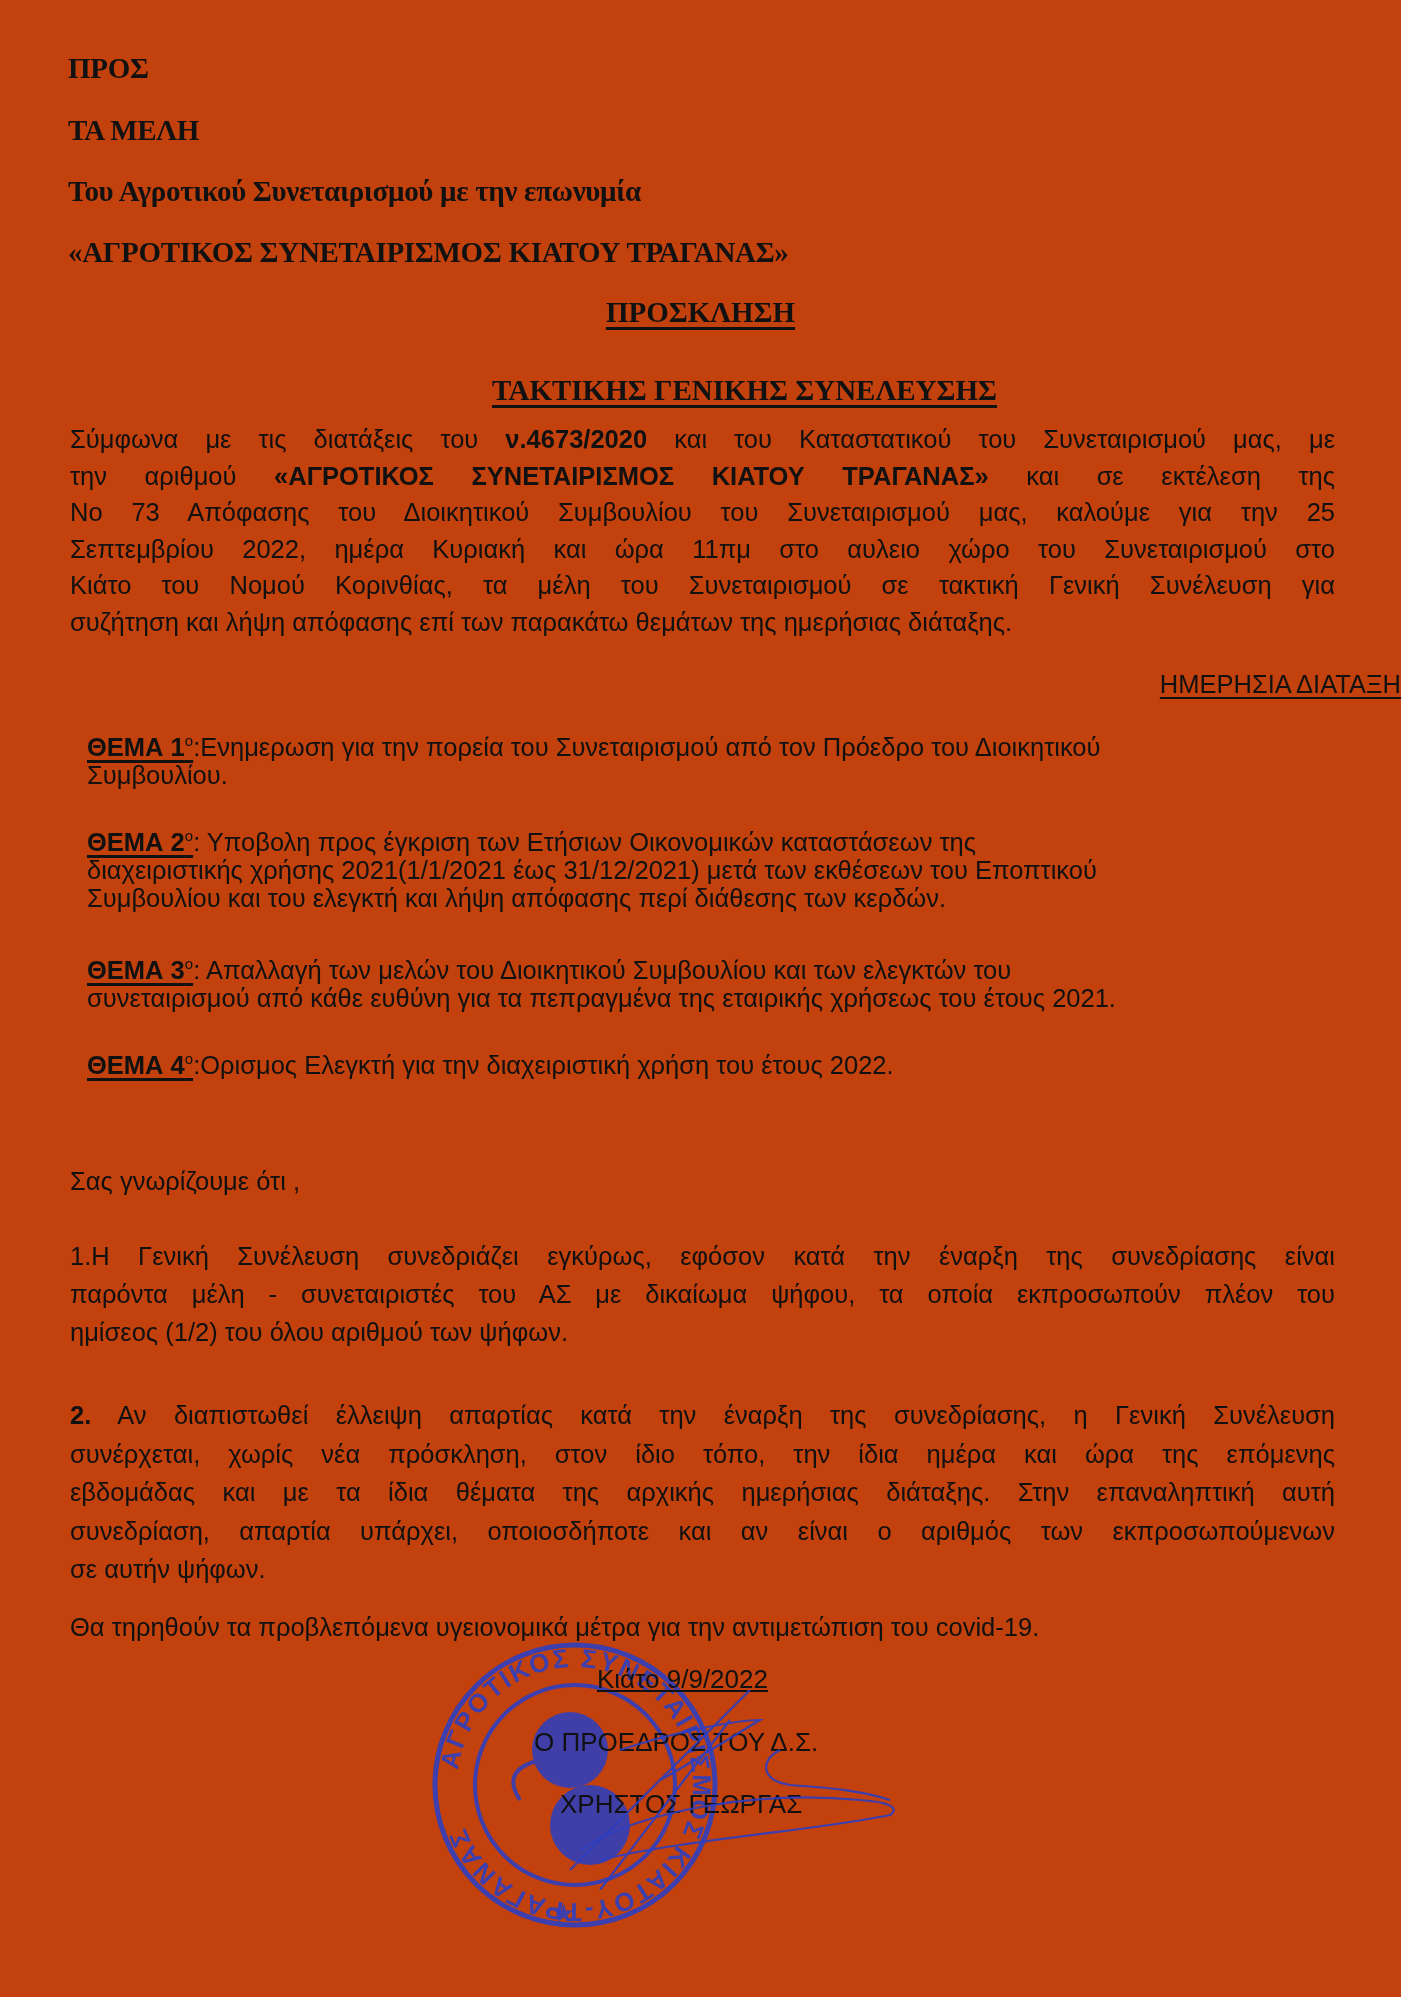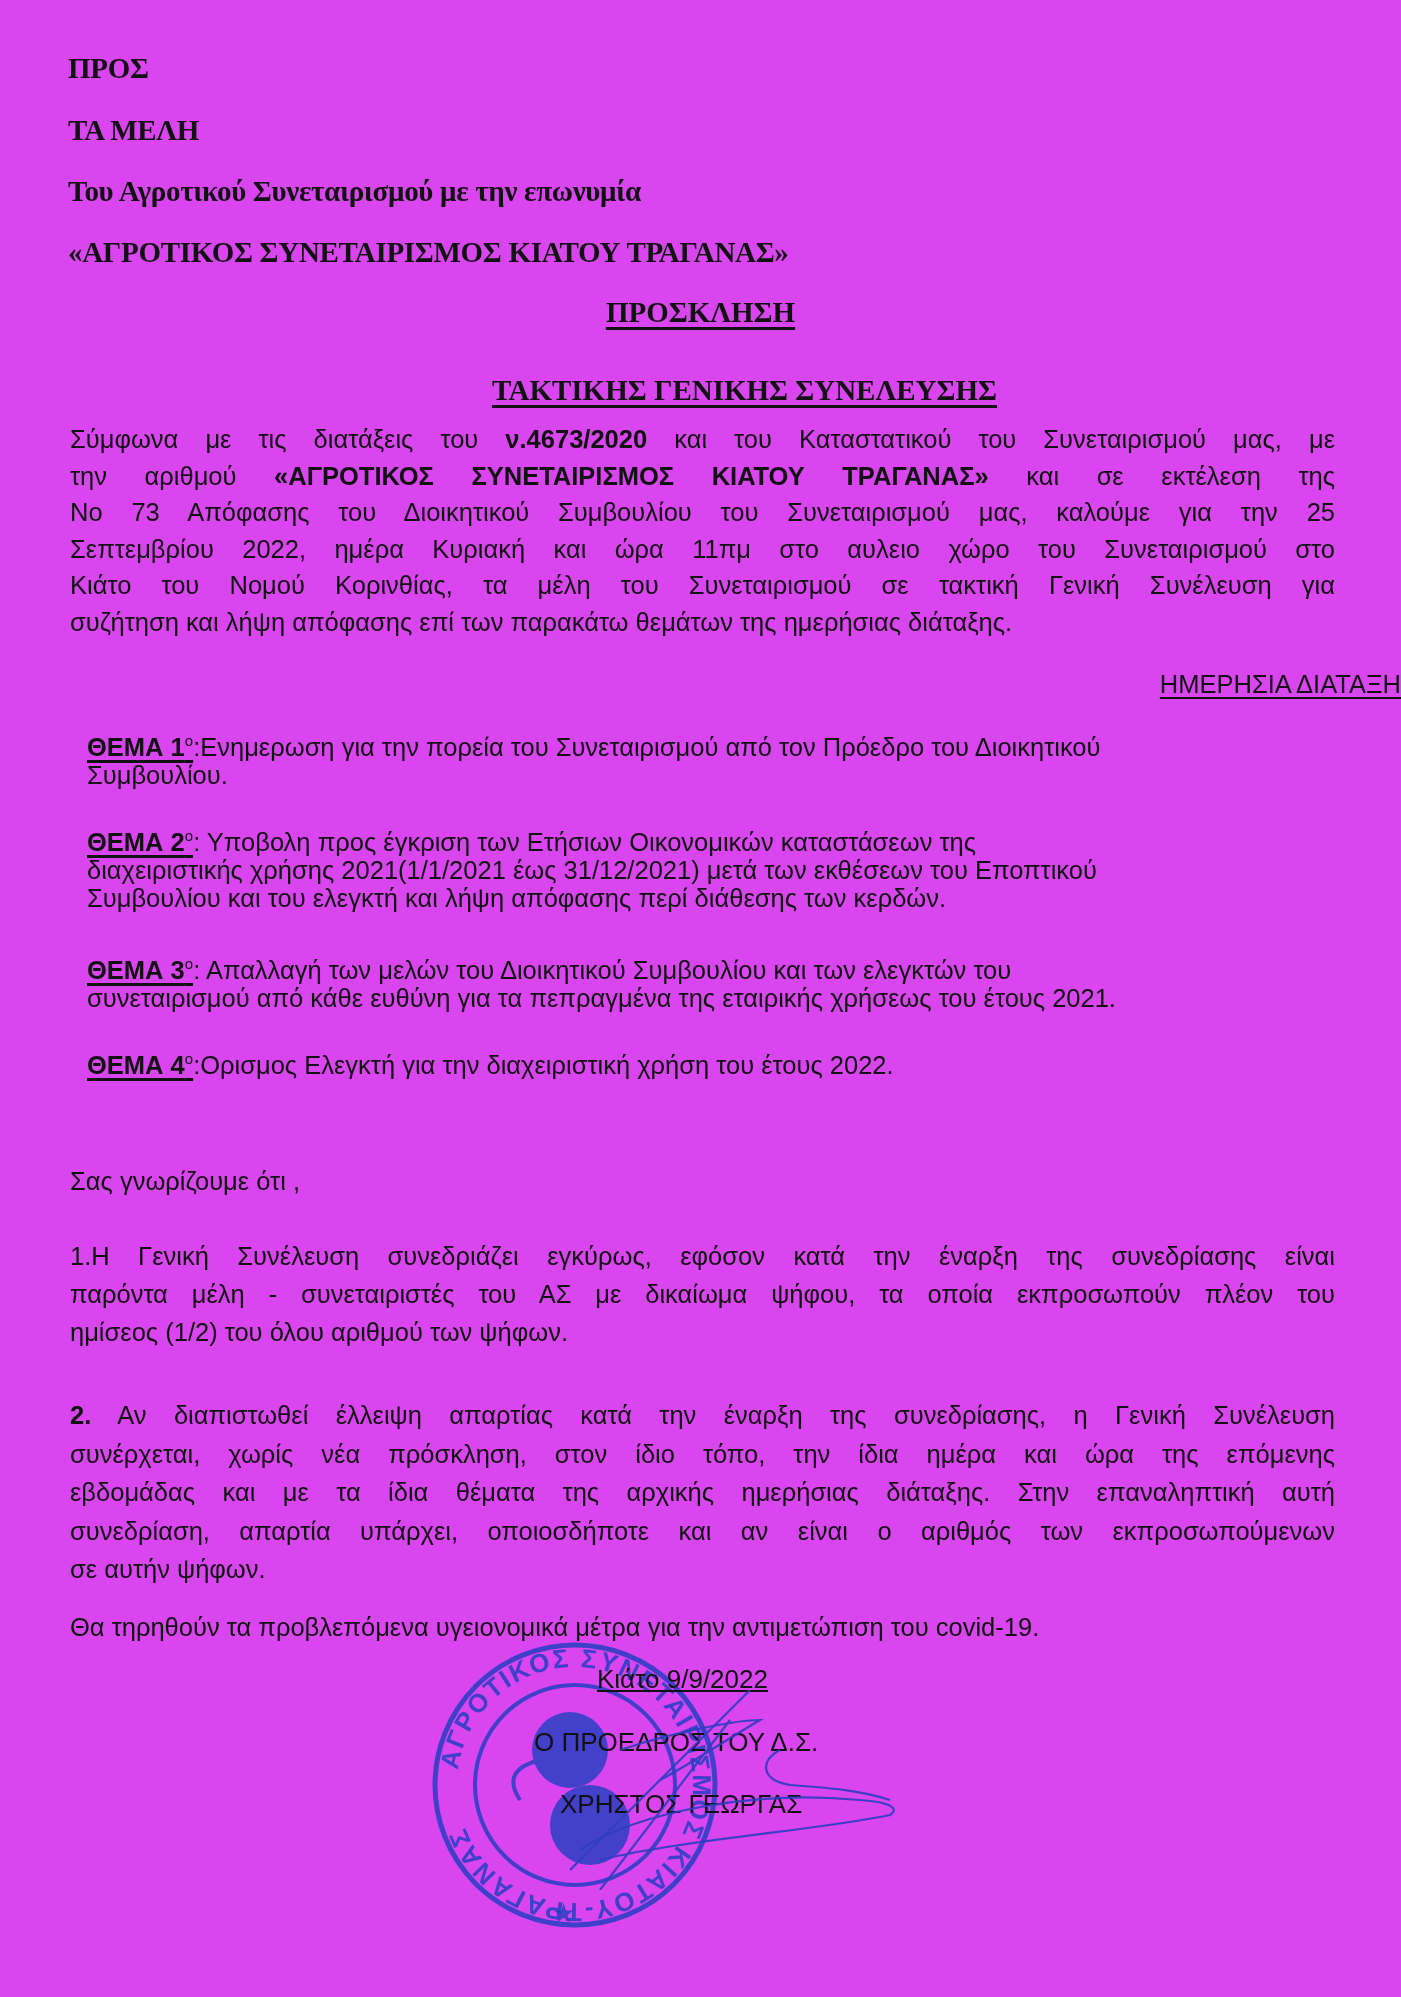--- a/index.html
+++ b/index.html
@@ -1,17 +1,17 @@
 <!DOCTYPE html>
 <html><head>
 <meta charset="utf-8">
 <style>
   html, body { margin: 0; padding: 0; background: #ffffff; }
   body { width: 1401px; height: 1997px; position: relative; overflow: hidden; color: #111; }
-  .page { position: absolute; left: 0; top: 0; width: 1401px; height: 1997px; background: #d946ef; }
+  .page { position: absolute; left: 0; top: 0; width: 1401px; height: 1997px; background: #c2410c; }
   .serif { font-family: "Liberation Serif", "DejaVu Serif", serif; font-weight: bold; font-size: 29px; position: absolute; left: 68px; white-space: nowrap; letter-spacing: -0.3px; }
   .heading { font-family: "Liberation Serif", serif; font-weight: bold; font-size: 29px; position: absolute; left: 0; width: 1401px; text-align: center; text-decoration: underline; text-decoration-thickness: 3px; text-underline-offset: 5px; white-space: nowrap; }
   .sans { font-family: "Liberation Sans", "DejaVu Sans", sans-serif; font-size: 25.5px; }
   .para { position: absolute; left: 70px; width: 1265px; line-height: 36.5px; text-align: justify; text-align-last: left; }
   .para b { font-weight: bold; }
   .line { display: block; text-align: justify; text-align-last: justify; white-space: nowrap; }
   .line.last { text-align-last: left; }
   .agenda-head { position: absolute; left: 0; width: 1401px; text-align: right; font-weight: normal; text-decoration: underline; text-decoration-thickness: 2px; text-underline-offset: 4px; }
   .topic { position: absolute; left: 70px; width: 1280px; line-height: 28px; margin-left: 17px; }
   .topic-label { font-weight: bold; text-decoration: underline; text-decoration-thickness: 3px; text-underline-offset: 4px; }

